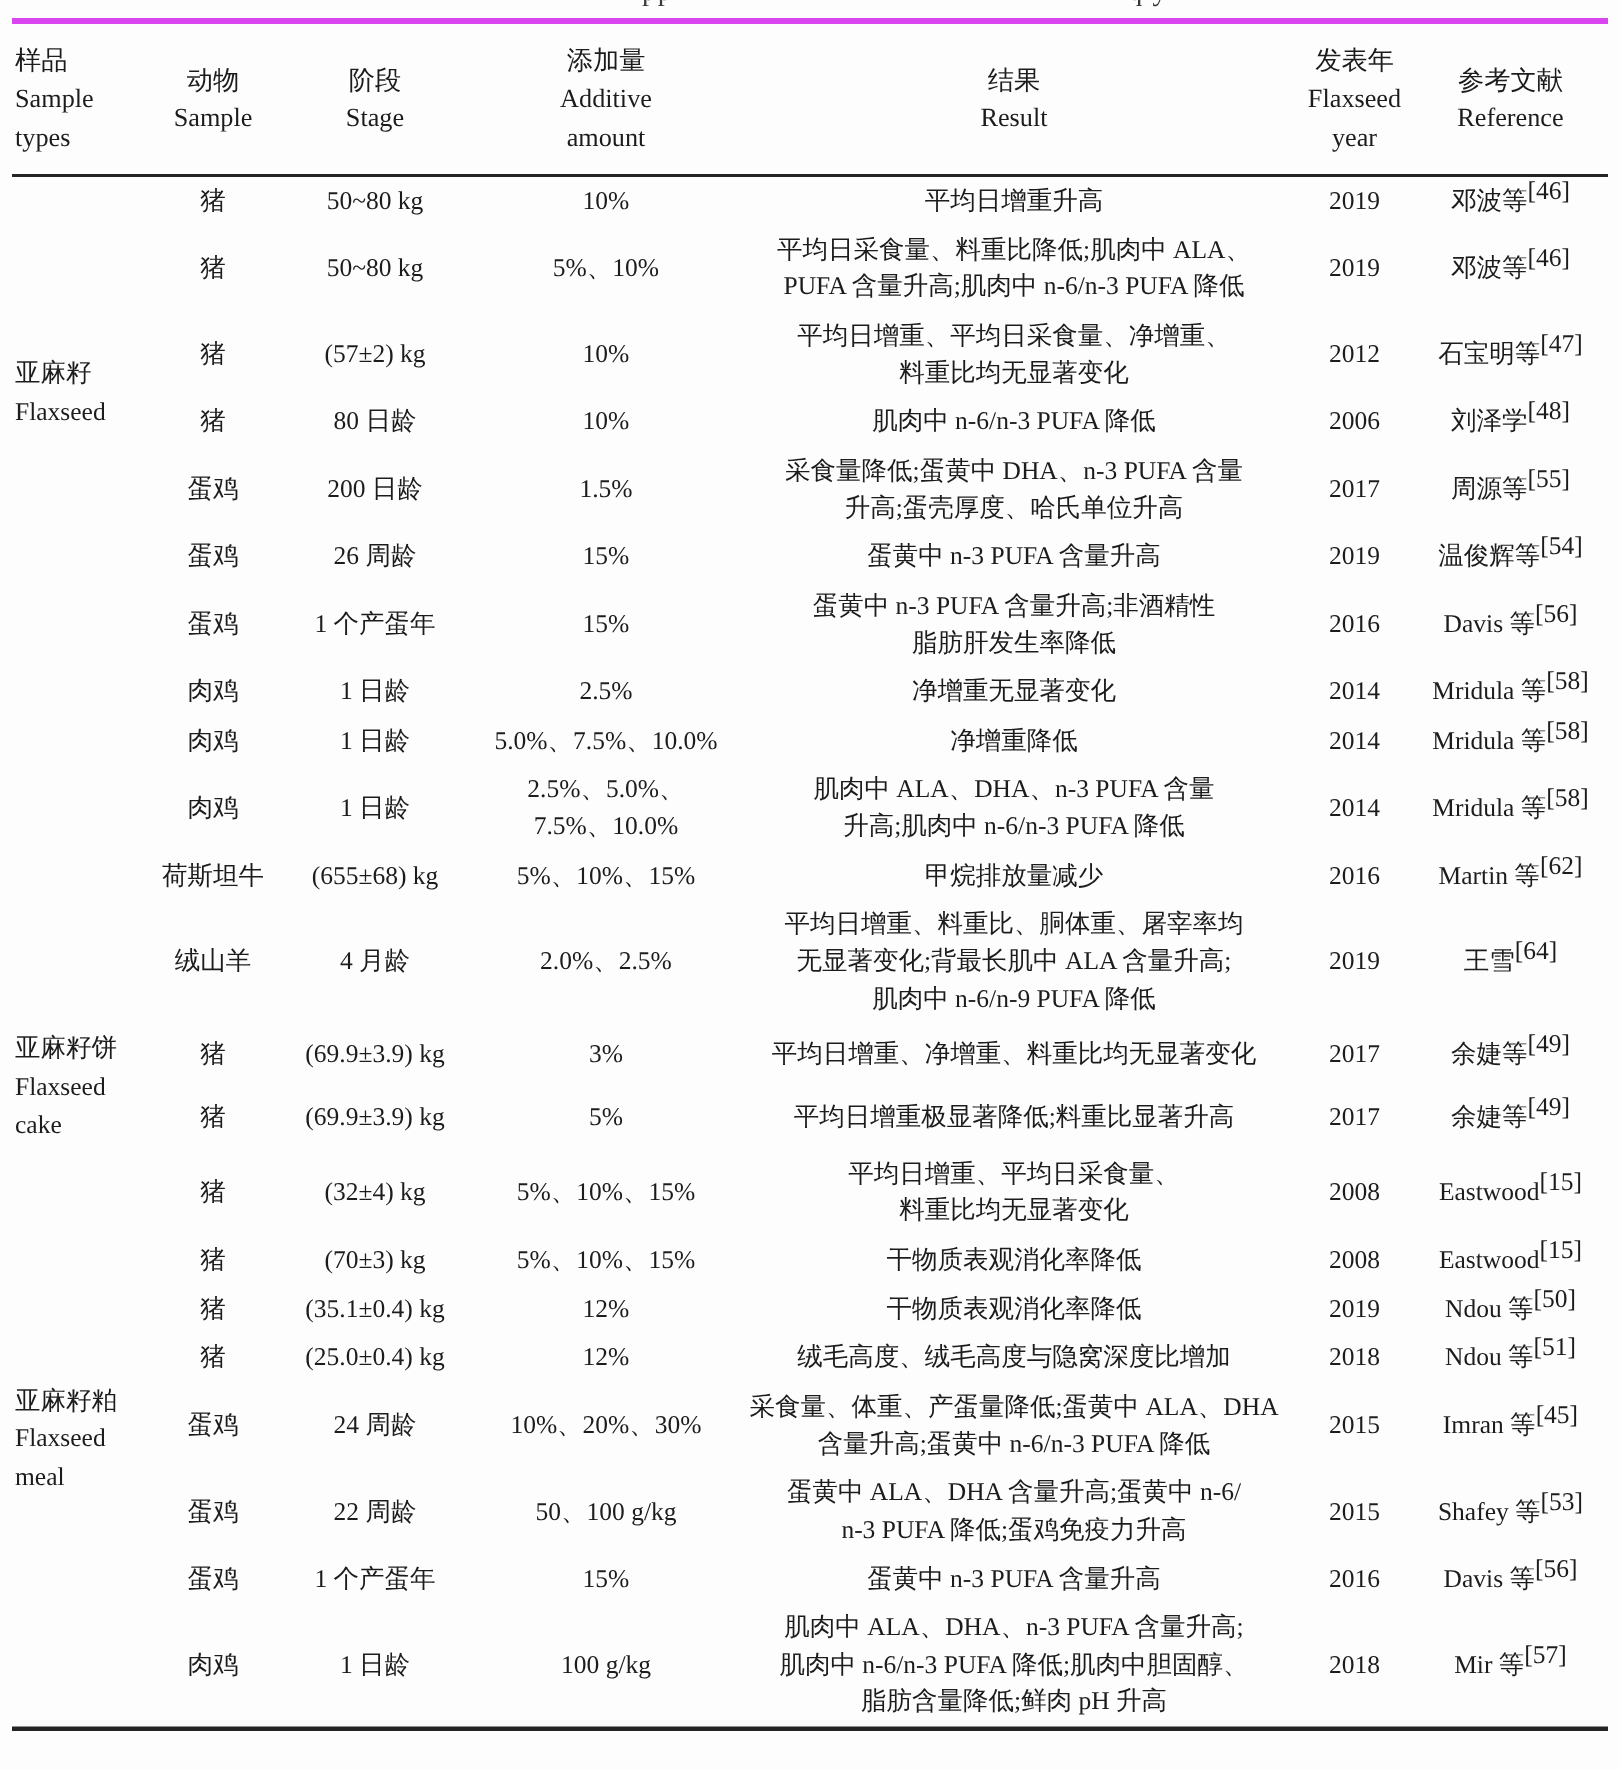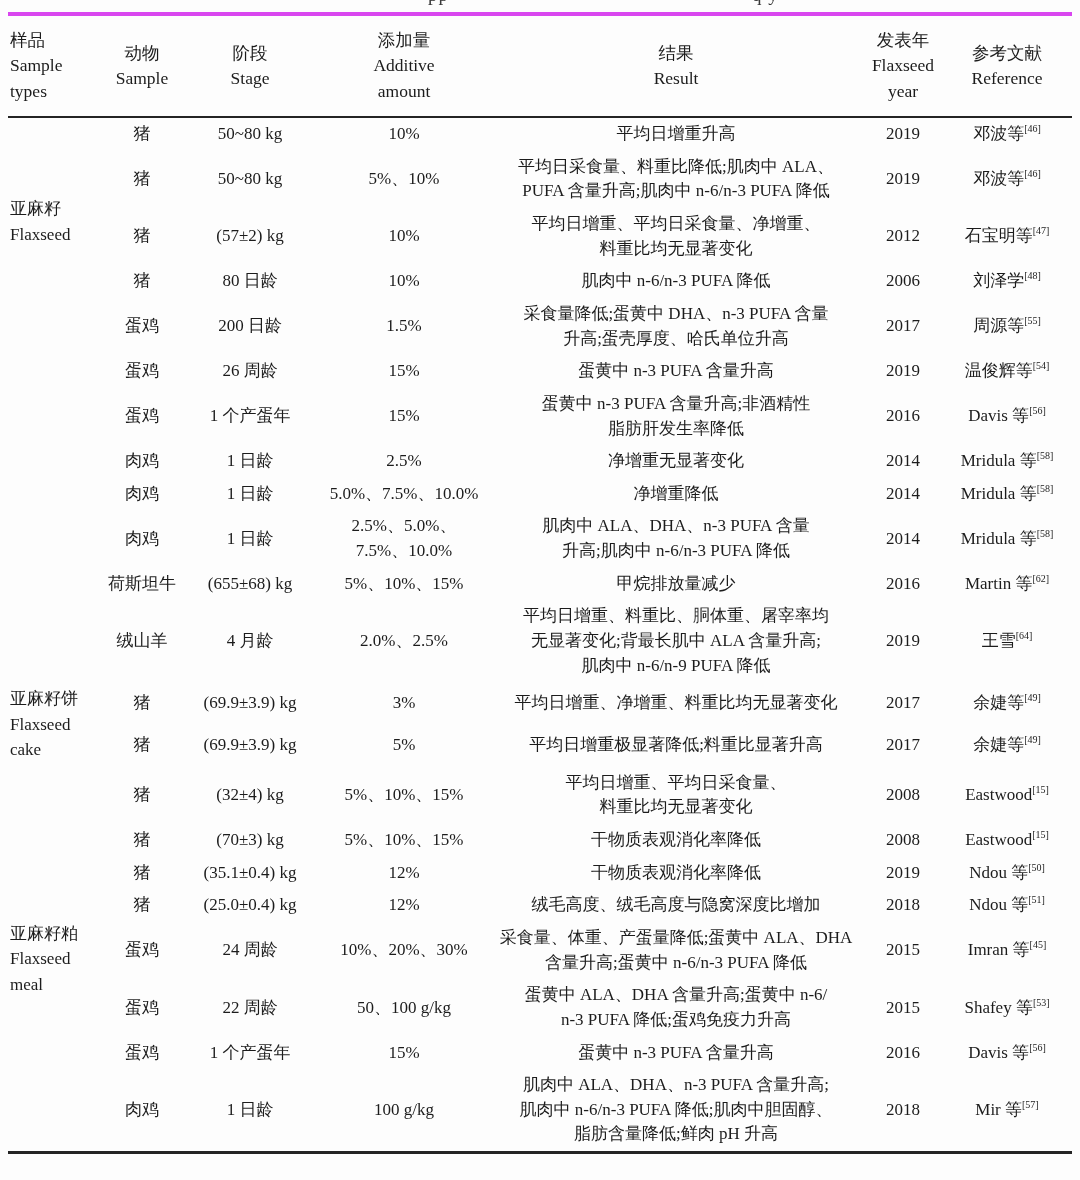--- a/index.html
+++ b/index.html
@@ -41,23 +41,23 @@
     font-size:17px;line-height:1.45;
     text-align:center;vertical-align:middle;
     padding:4px 3px;
   }
   td.result-cell{white-space:pre-line;}
   td.additive-cell{white-space:pre-line;text-align:center;}
   td.sample-cell{
     text-align:left;vertical-align:middle;padding-left:2px;
     white-space:pre-line;line-height:1.5;
   }
-  td.sample-cell.group-top{vertical-align:top;padding-top:78px;}
+  td.sample-cell.group-top{vertical-align:top;padding-top:118px;}
   td.ref-cell{white-space:nowrap;}
-  sup{font-size:10px;line-height:0;}
+  sup{font-size:17px;line-height:0;}
 </style>
 </head>
 <body>
 
 <div class="page">
   <div class="caption-clip">
       <span>pp</span>
       <span>q y</span>
     </div>
   <table>

